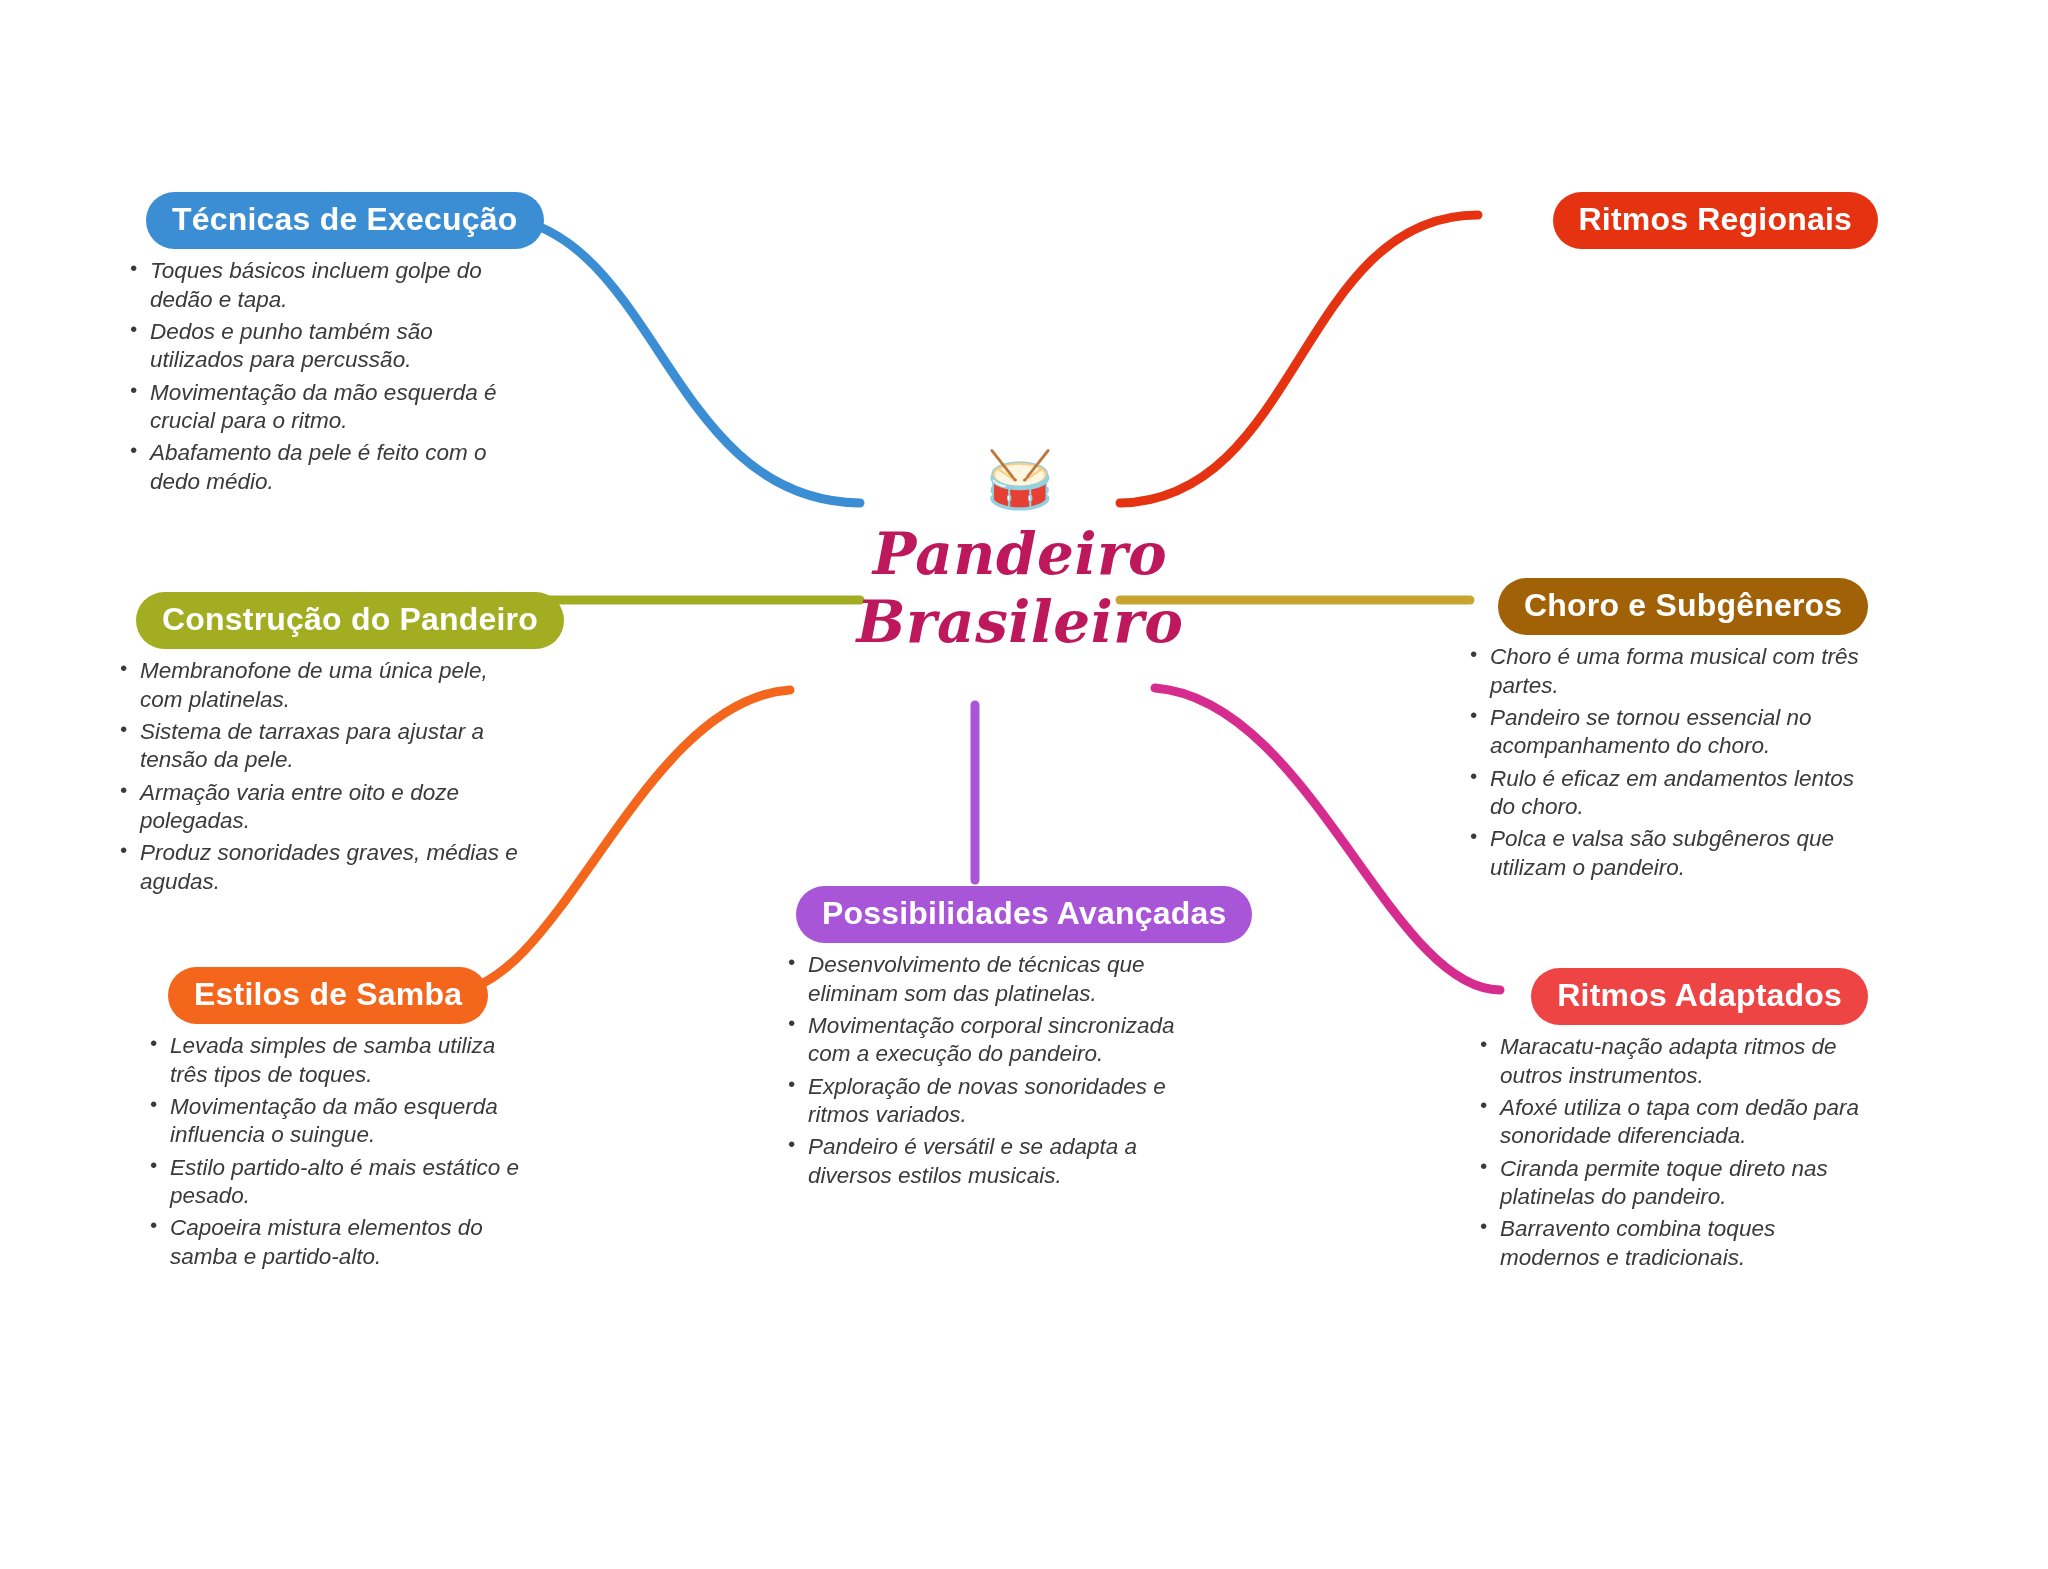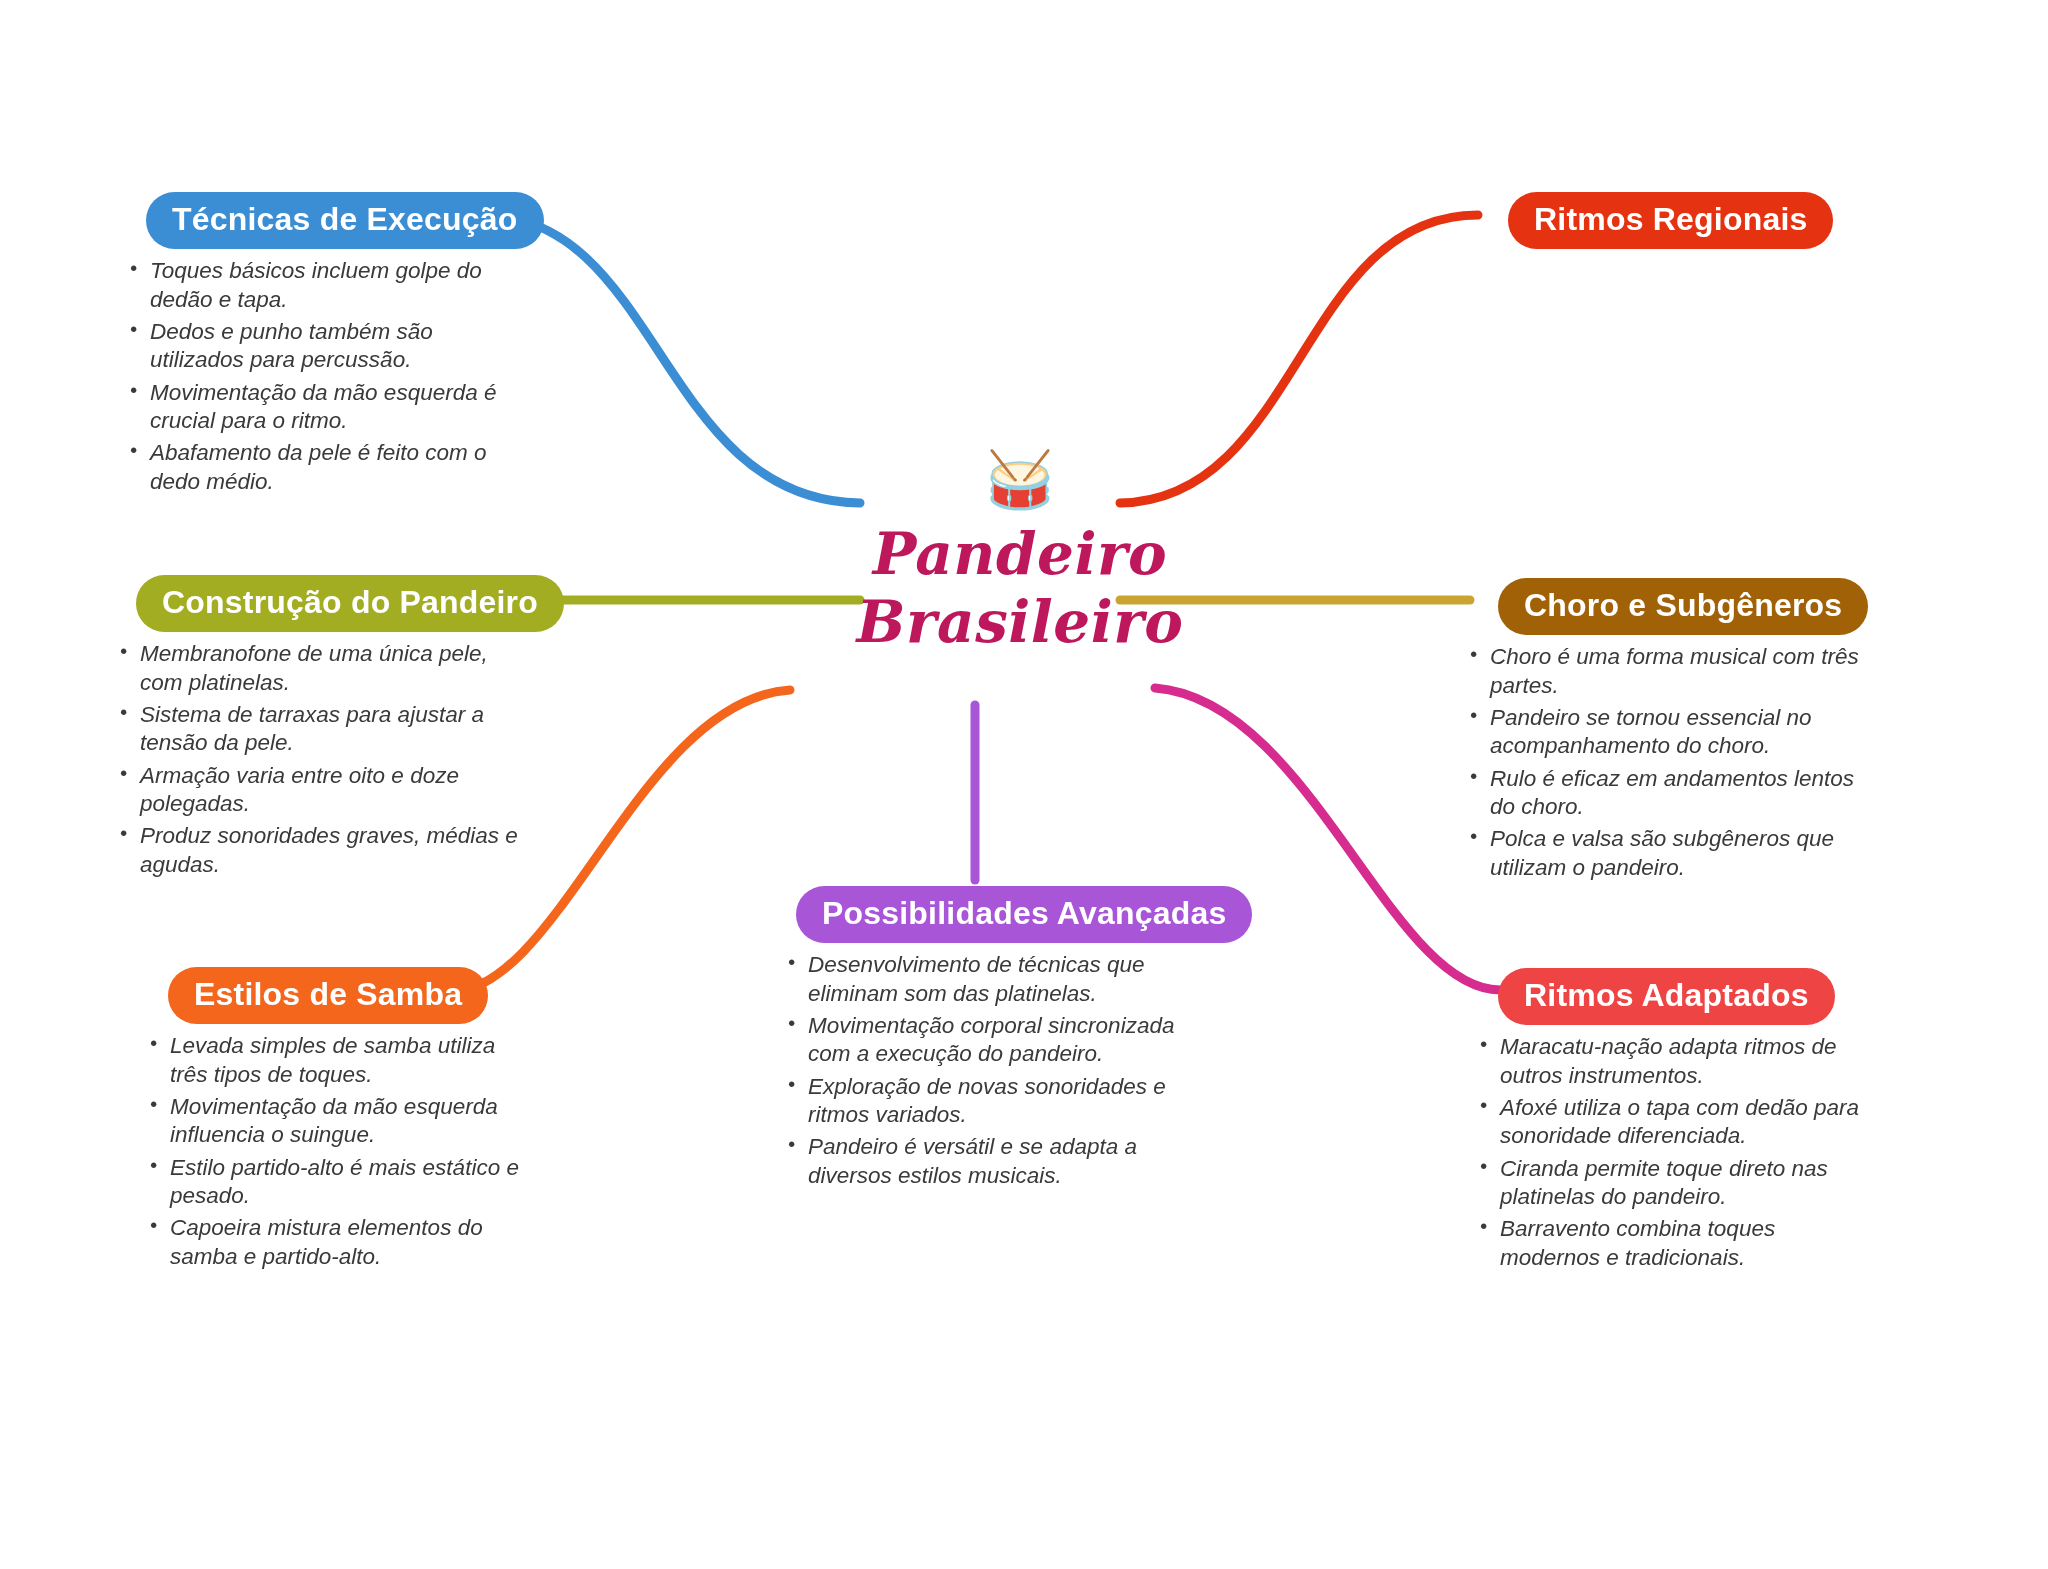--- a/index.html
+++ b/index.html
@@ -68,21 +68,21 @@
     border-radius: 40px;
     color: #ffffff;
     font-size: 32px;
     font-weight: 700;
     letter-spacing: 0.2px;
     padding: 10px 26px 12px 26px;
     line-height: 1.1;
     white-space: nowrap;
   }
   .branch.align-left .pill-wrap { text-align: left; }
-  .branch.align-right .pill-wrap { text-align: left; }
+  .branch.align-right .pill-wrap { text-align: right; }
 
   ul.bullets {
     list-style: none;
     margin: 8px 0 0 0;
     padding: 0;
   }
   ul.bullets li {
     position: relative;
     padding-left: 22px;
     margin-bottom: 4px;
@@ -101,21 +101,21 @@
   }
 
   
   #branch-tecnicas   { left: 128px;  top: 192px;  width: 400px; }
   #branch-tecnicas .pill-wrap { padding-left: 18px; }
 
   #branch-ritmos-regionais { left: 1478px; top: 192px; width: 400px; }
   #branch-ritmos-regionais .pill-wrap { padding-left: 30px; }
 
   #branch-construcao { left: 118px;  top: 575px;  width: 400px; }
-  #branch-construcao .pill-wrap { padding-left: 18px; }
+  #branch-construcao .pill-wrap { padding-left: 18px; margin-top: 17px; }
 
   #branch-choro      { left: 1468px; top: 578px;  width: 400px; }
   #branch-choro .pill-wrap { padding-left: 30px; }
 
   #branch-samba      { left: 148px;  top: 967px;  width: 385px; }
   #branch-samba .pill-wrap { padding-left: 20px; }
 
   #branch-possibilidades { left: 786px; top: 862px; width: 420px; margin-top: 24px; }
   #branch-possibilidades .pill-wrap { padding-left: 10px; }
 

